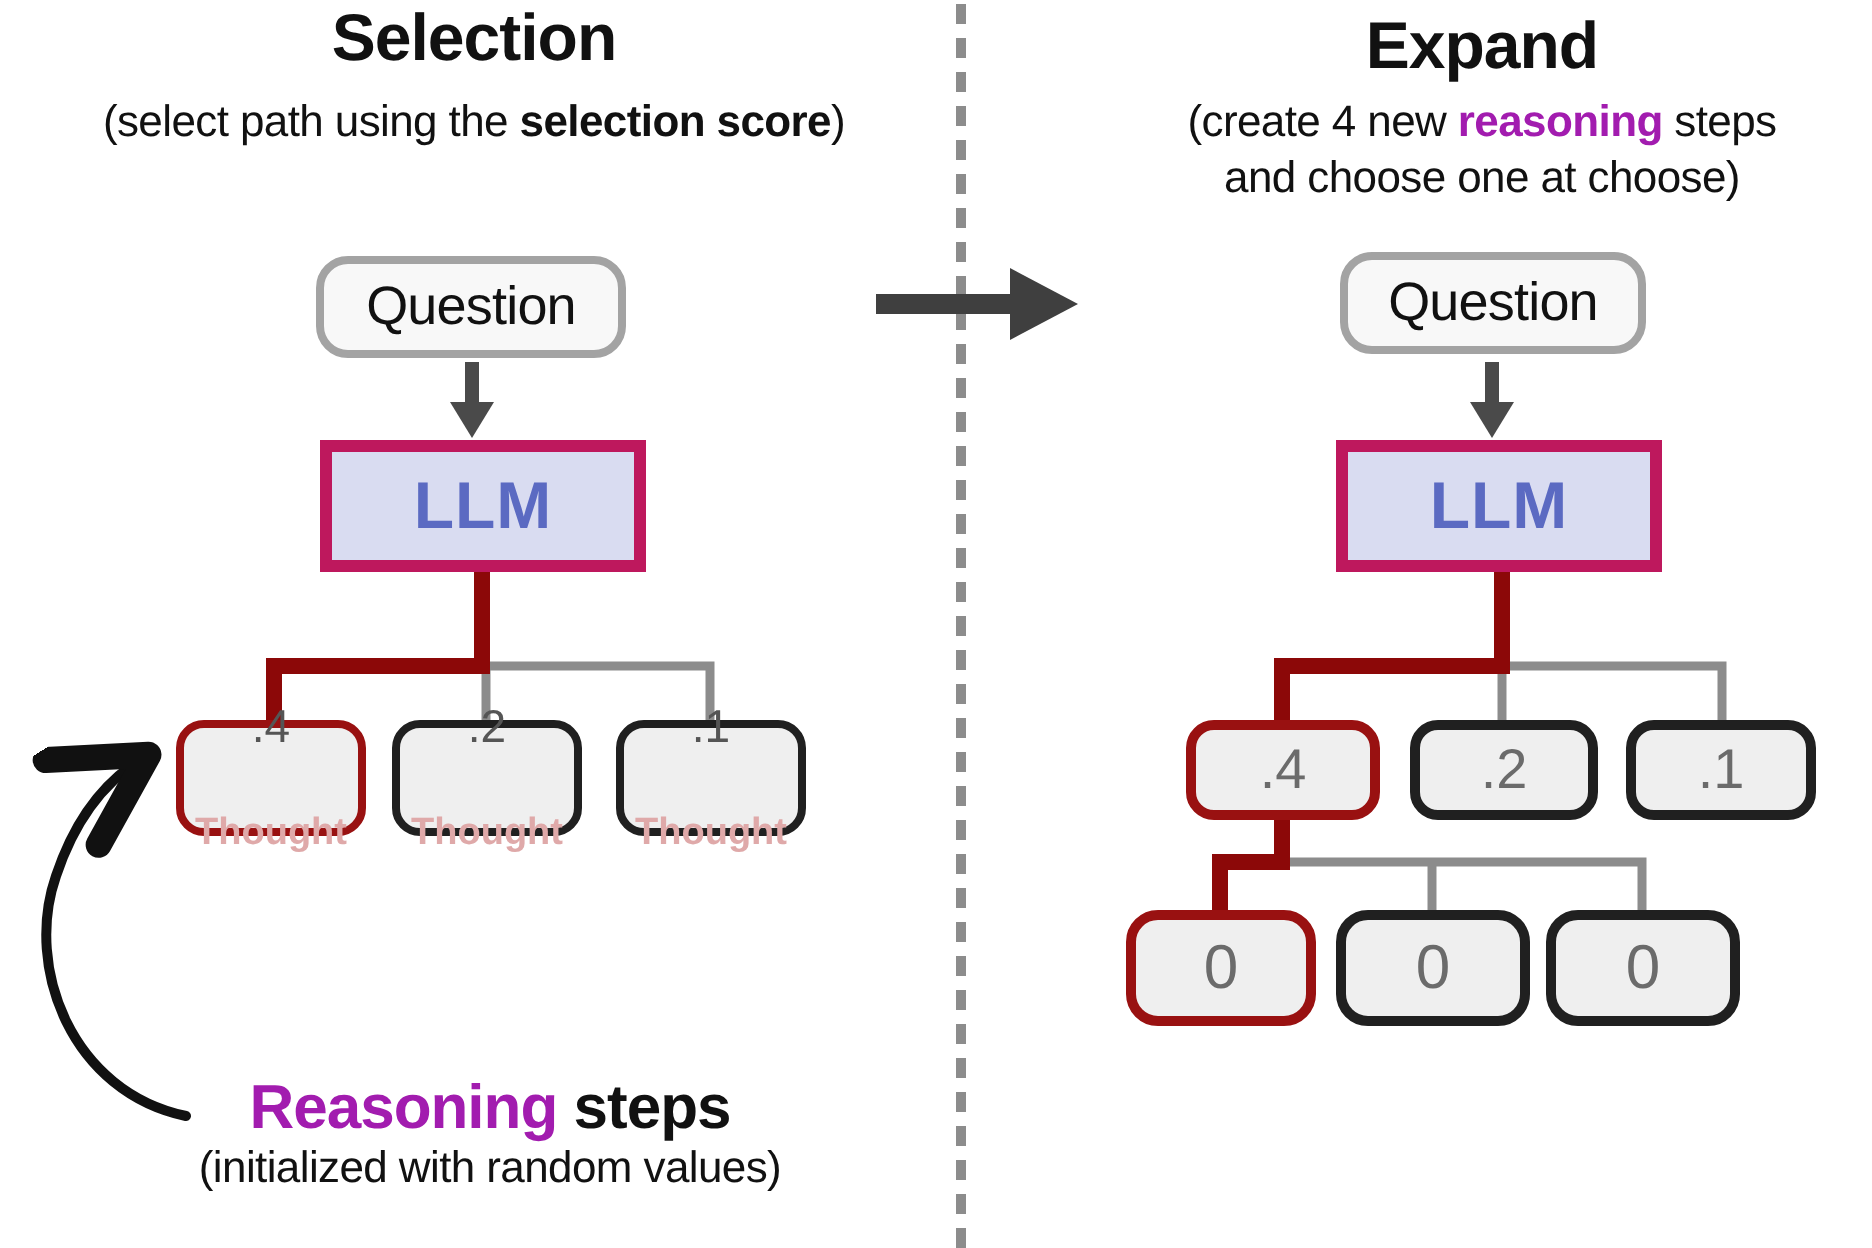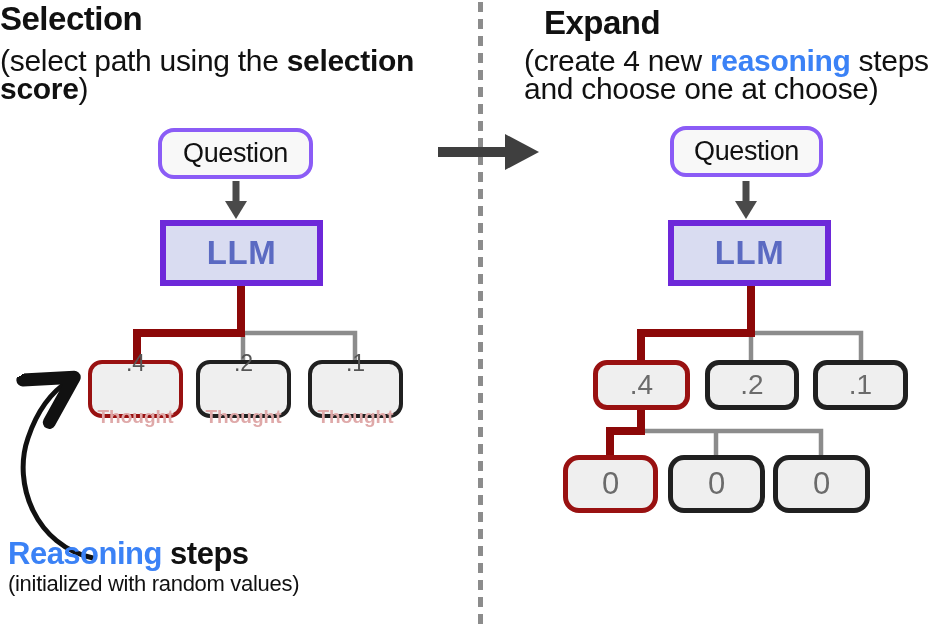--- a/index.html
+++ b/index.html
@@ -2,32 +2,32 @@
 <html><head>
 <meta charset="utf-8">
 <style>
   html,body{margin:0;padding:0;background:#ffffff;}
   .canvas{
     position:relative;width:936px;height:624px;background:#ffffff;overflow:hidden;
     font-family:"Liberation Sans",sans-serif;color:#111;
   }
   .overlay{position:absolute;left:0;top:0;width:936px;height:624px;z-index:1;pointer-events:none;}
   .abs{position:absolute;z-index:2;box-sizing:border-box;}
-  .center-text{}
+  .center-text{text-align:center;}
   .panel-title{font-size:33px;font-weight:bold;letter-spacing:-0.5px;}
-  .panel-sub{font-size:30px;letter-spacing:-0.3px;line-height:28px;}
+  .panel-sub{font-size:22px;letter-spacing:-0.3px;line-height:28px;}
   .bold{font-weight:bold;}
-  .red-text{color:#3b82f6;font-weight:bold;}
+  .red-text{color:#a21caf;font-weight:bold;}
   .qnode{
-    background:#f8f8f8;border:4px solid #8b5cf6;border-radius:16px;
+    background:#f8f8f8;border:4px solid #a3a3a3;border-radius:16px;
     display:flex;align-items:center;justify-content:center;
     font-size:27px;letter-spacing:-0.4px;
   }
   .llm{
-    background:#d9dcf1;border:6px solid #6d28d9;
+    background:#d9dcf1;border:6px solid #be185d;
     display:flex;align-items:center;justify-content:center;
     font-size:33px;font-weight:bold;color:#5b6ac2;letter-spacing:0.5px;
   }
   .tnode{
     background:#efefef;border:4.5px solid #202020;border-radius:14px;
     display:flex;flex-direction:column;align-items:center;justify-content:center;
     line-height:1.05;
   }
   .tnode .val{font-size:23px;color:#555555;}
   .tnode .lbl{font-size:19px;font-weight:bold;color:#dfa9a9;margin-top:32px;}

